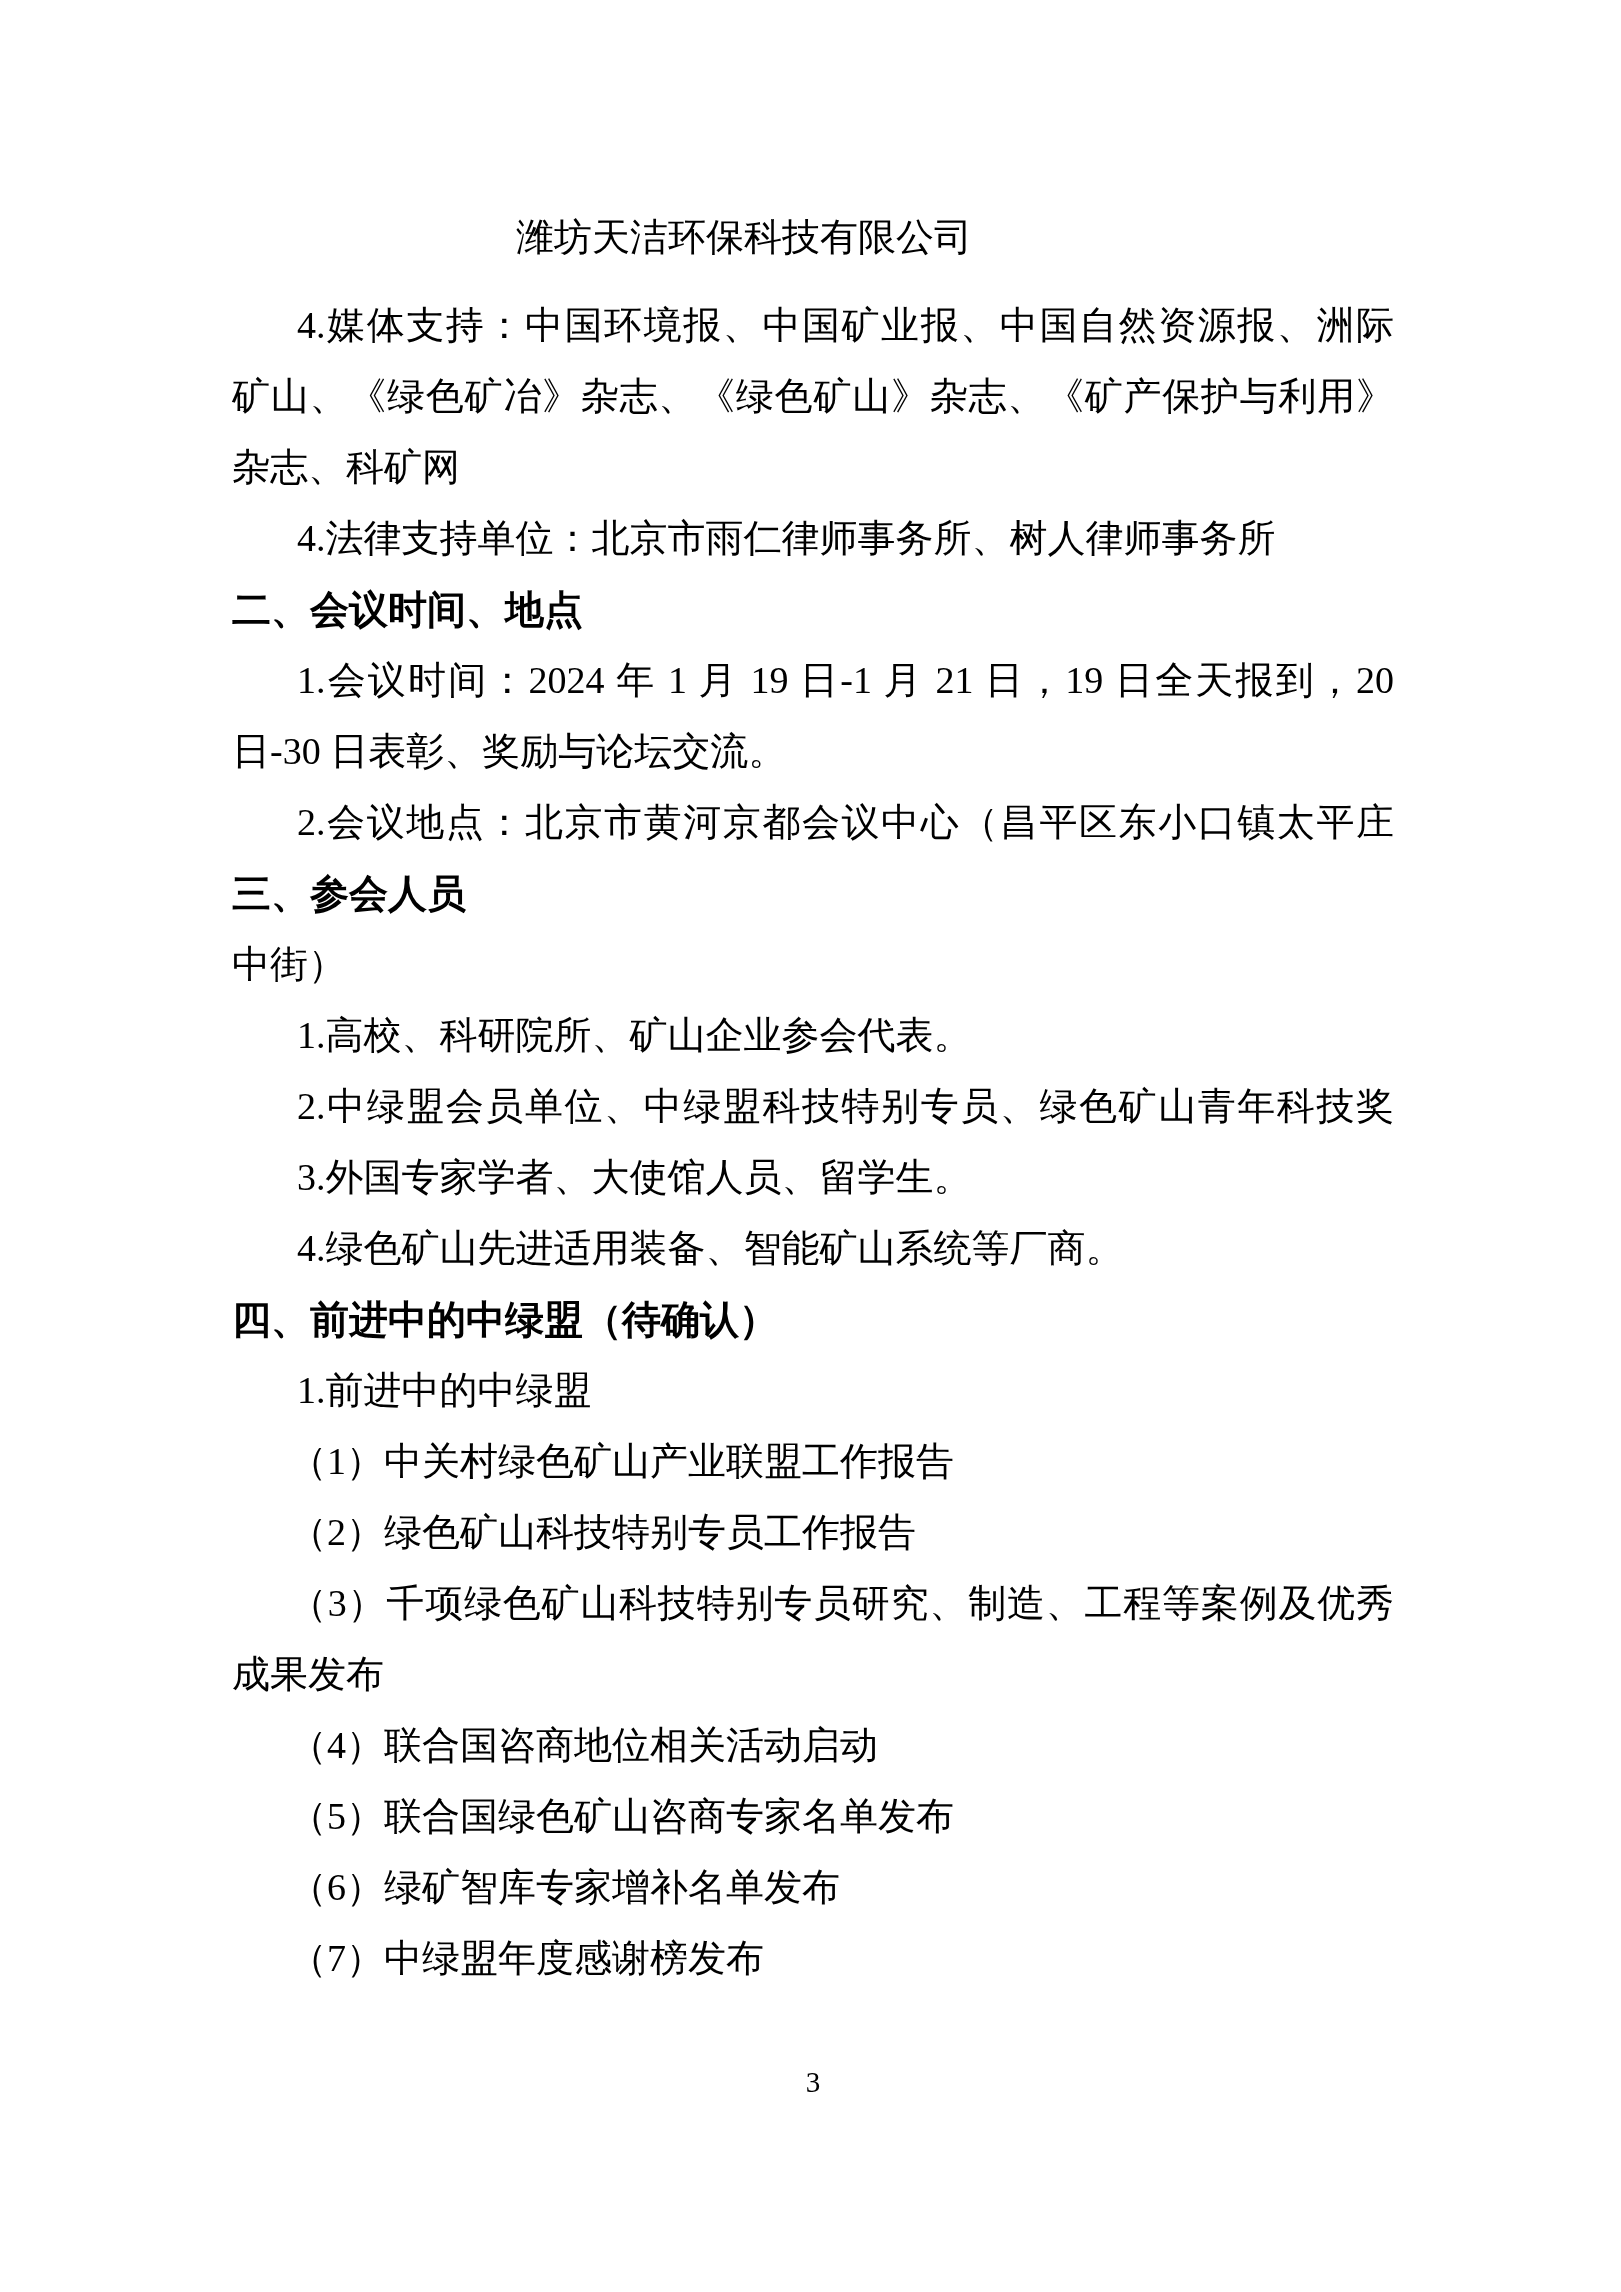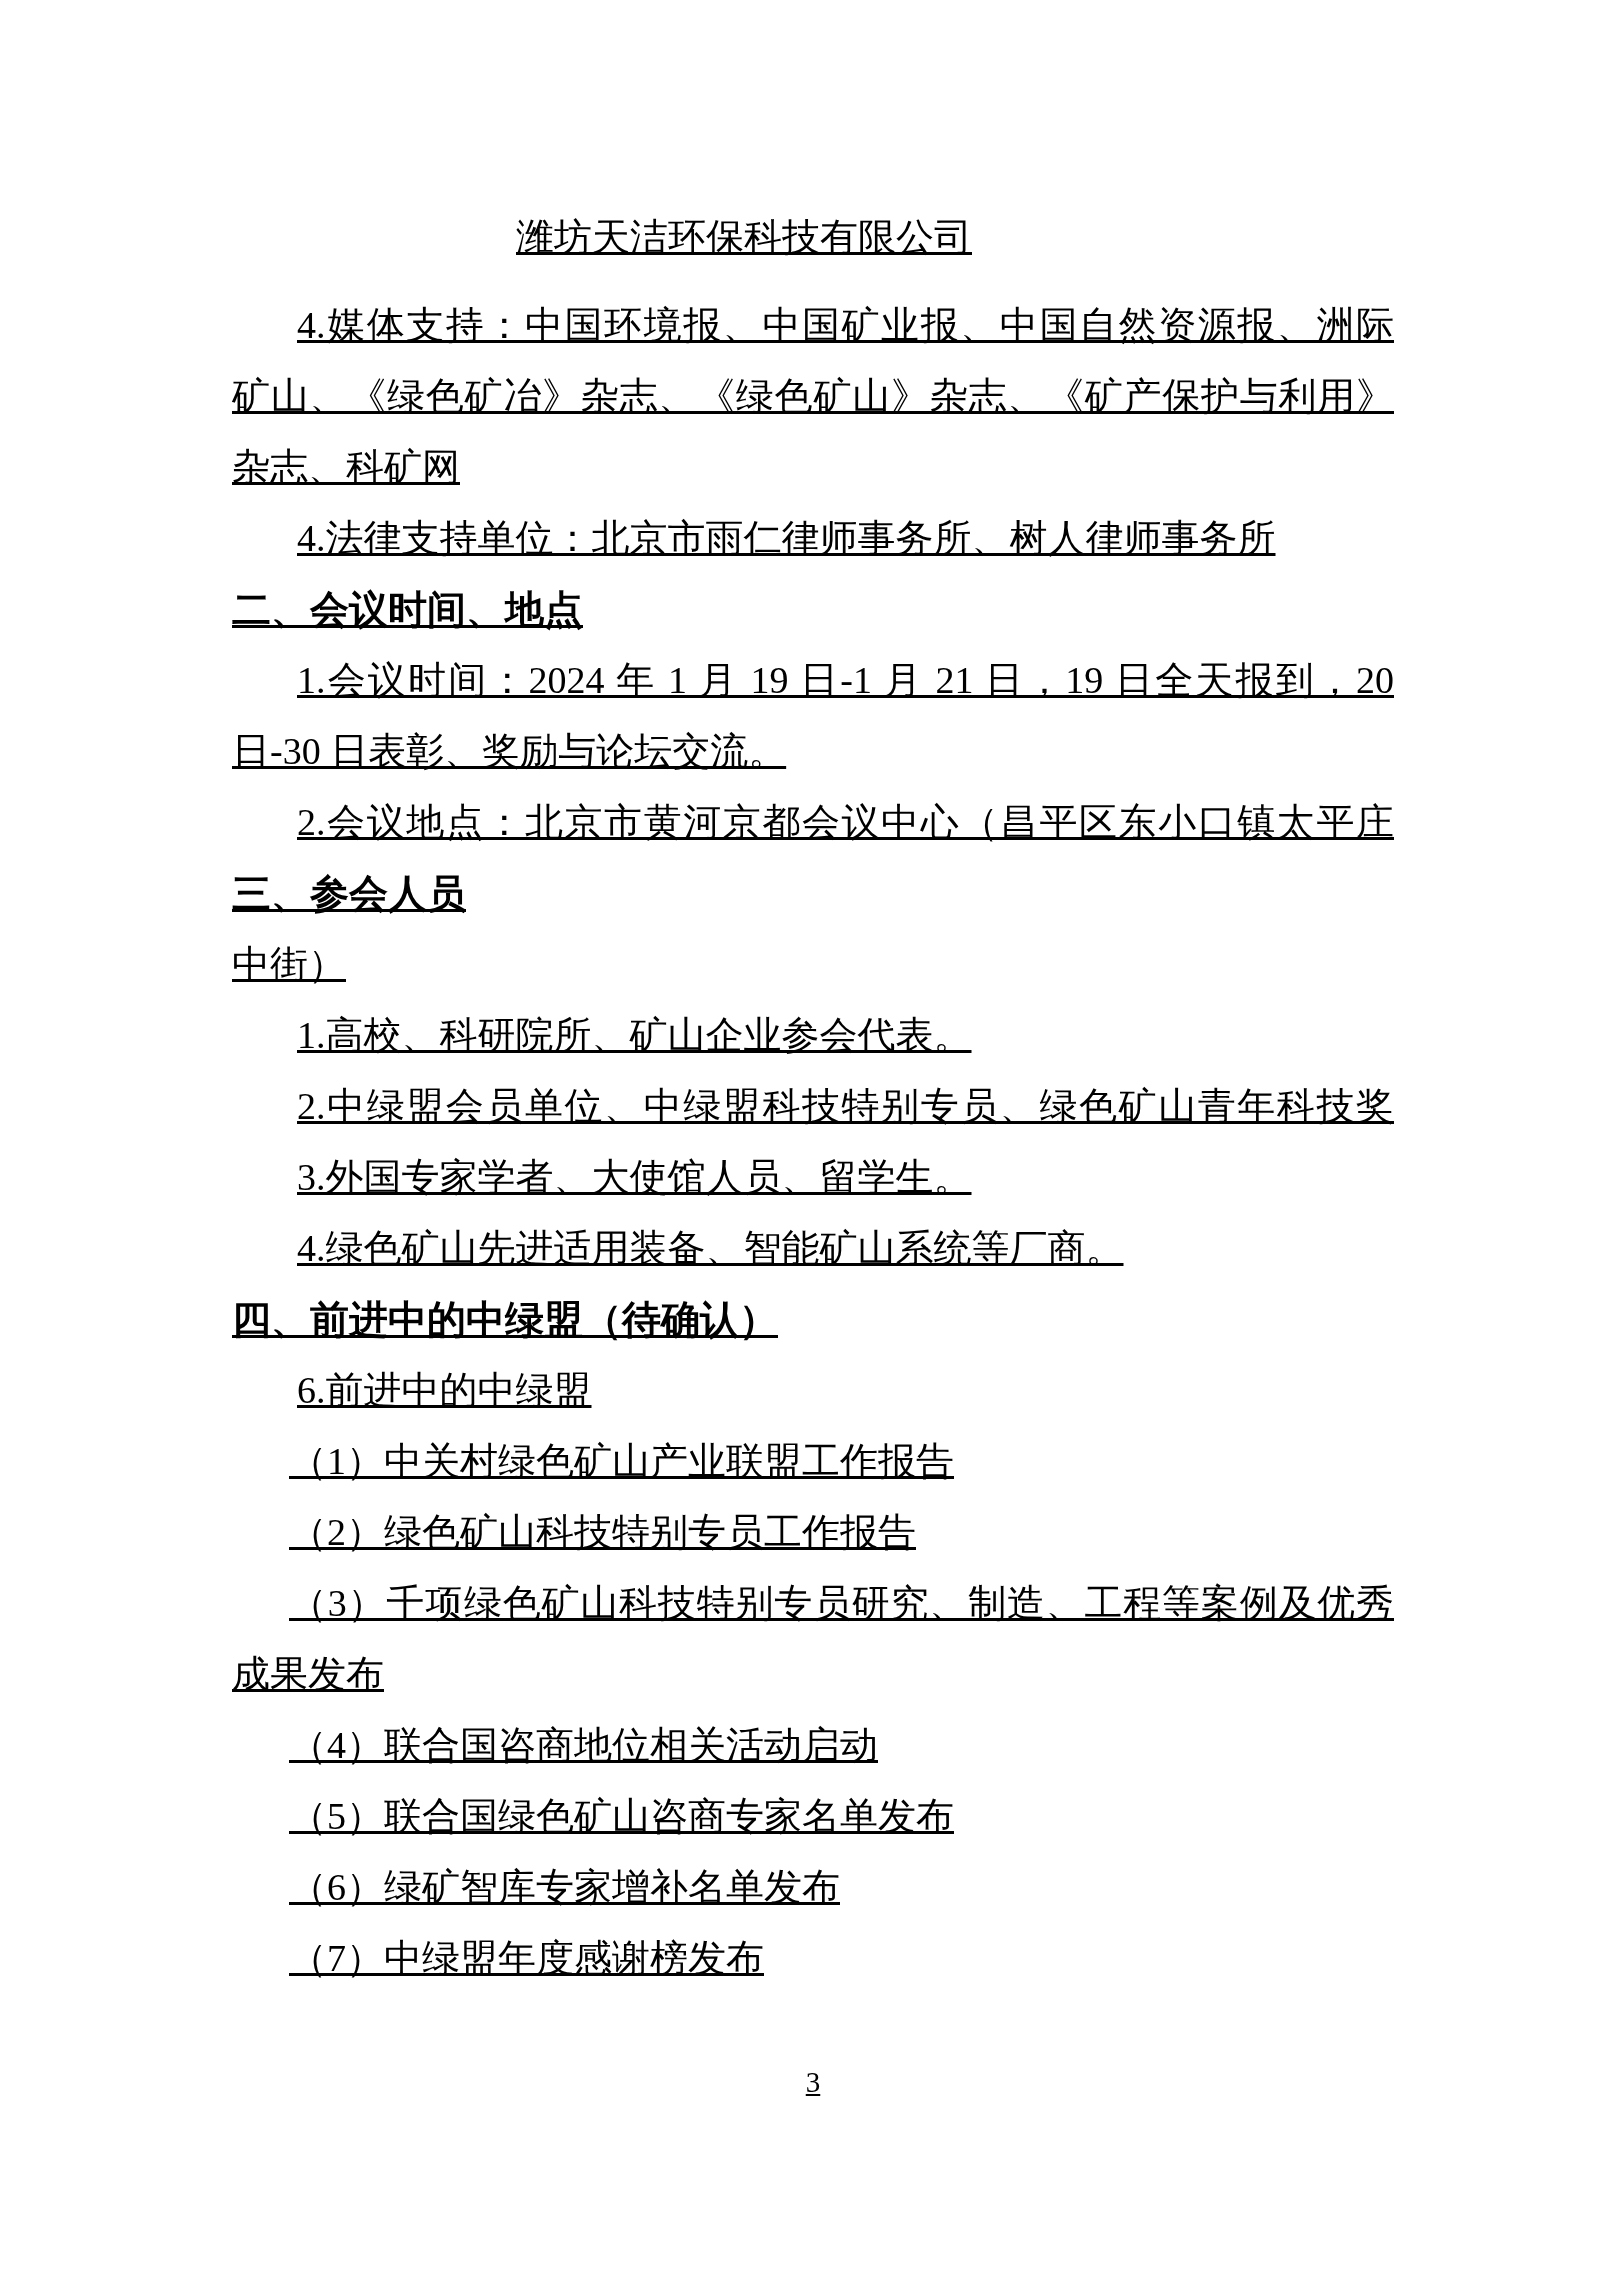--- a/index.html
+++ b/index.html
@@ -11,21 +11,20 @@
     position: relative;
     width: 1621px;
     height: 2293px;
     margin: 0 auto;
     background: #ffffff;
     color: #000000;
     font-family: "Liberation Serif", "DejaVu Serif", serif;
     box-sizing: border-box;
     padding: 202px 226px 0 232px;
     overflow: hidden;
-    text-decoration: underline;
   }
   .textblock {
     width: 1162px;
   }
   .line {
     margin: 0;
     padding: 0;
     width: 1162px;
     font-size: 38px;
     line-height: 71px;
@@ -83,21 +82,21 @@
     <p class="line indent full">2.会议地点：北京市黄河京都会议中心（昌平区东小口镇太平庄</p>
     <p class="line heading">三、参会人员</p>
 
     <p class="line">中街）</p>
     <p class="line indent">1.高校、科研院所、矿山企业参会代表。</p>
     <p class="line indent full">2.中绿盟会员单位、中绿盟科技特别专员、绿色矿山青年科技奖</p>
     <p class="line indent">3.外国专家学者、大使馆人员、留学生。</p>
     <p class="line indent">4.绿色矿山先进适用装备、智能矿山系统等厂商。</p>
 
     <p class="line heading">四、前进中的中绿盟（待确认）</p>
-    <p class="line indent">6.前进中的中绿盟</p>
+    <p class="line indent">1.前进中的中绿盟</p>
     <p class="line indent-paren">（1）中关村绿色矿山产业联盟工作报告</p>
     <p class="line indent-paren">（2）绿色矿山科技特别专员工作报告</p>
     <p class="line indent-paren full">（3）千项绿色矿山科技特别专员研究、制造、工程等案例及优秀</p>
     <p class="line">成果发布</p>
     <p class="line indent-paren">（4）联合国咨商地位相关活动启动</p>
     <p class="line indent-paren">（5）联合国绿色矿山咨商专家名单发布</p>
     <p class="line indent-paren">（6）绿矿智库专家增补名单发布</p>
     <p class="line indent-paren">（7）中绿盟年度感谢榜发布</p>
   </div>
 

